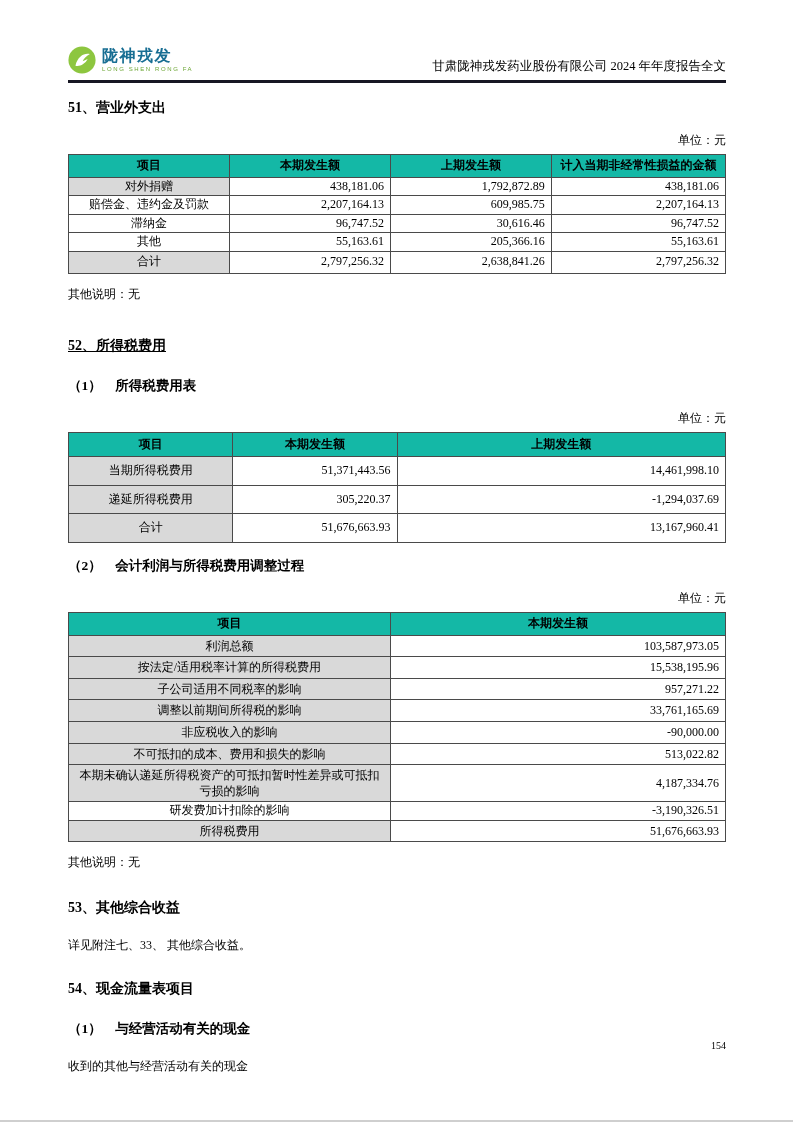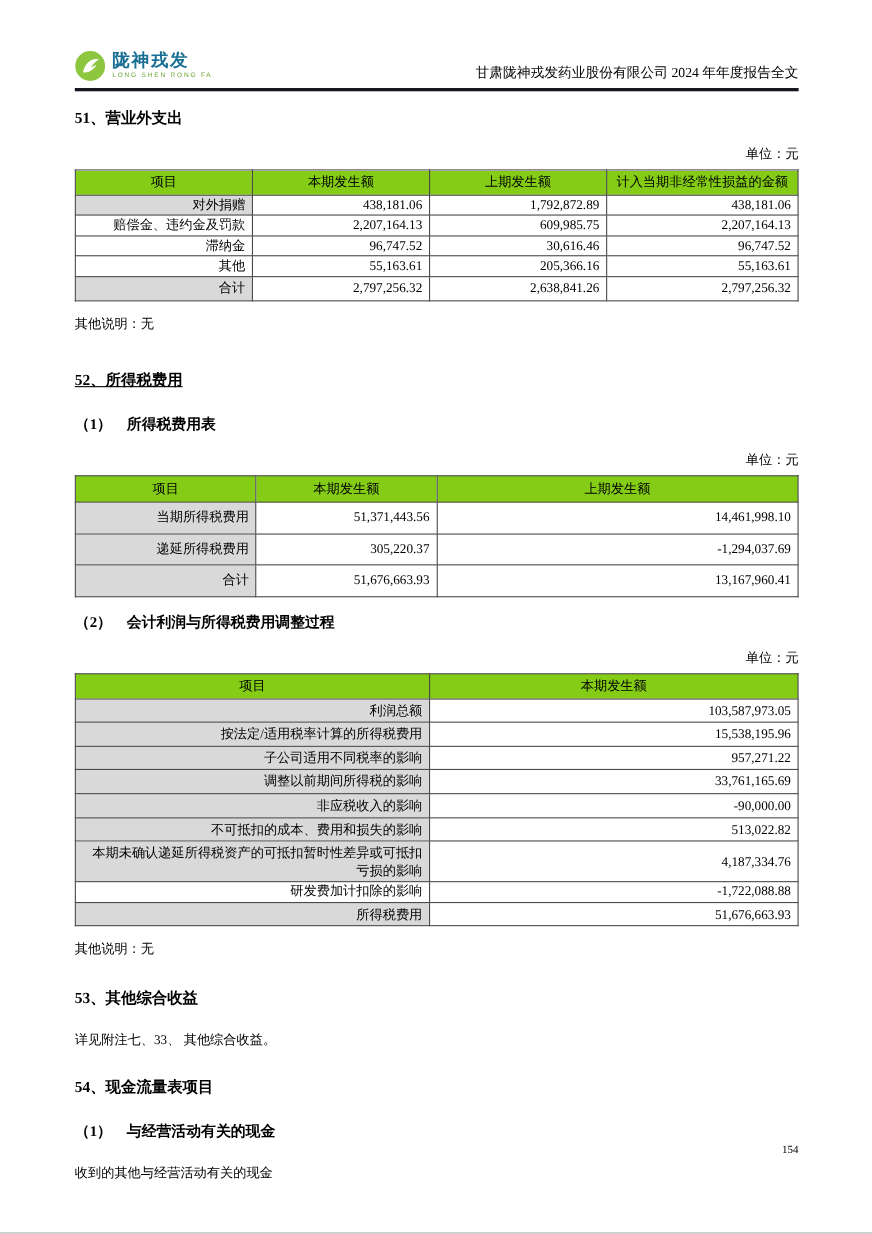--- a/index.html
+++ b/index.html
@@ -37,22 +37,22 @@
   .h53 { margin-top:28px; }
   .h54 { margin-top:26px; }
   .h54s1 { margin-top:22px; }
   .unit { text-align:right; font-size:12px; margin:15px 0 5px; }
   .note { font-size:12px; margin:12px 0 0; }
   .body-text { font-size:12px; margin:20px 0 0; }
 
   
   table { width:100%; border-collapse:collapse; table-layout:fixed; }
   th,td { border:1px solid #4a4a4a; font-size:12px; line-height:1.3; overflow:hidden; }
-  th { background:#84cc16; font-weight:normal; text-align:center; padding:3px 4px; }
-  td.lbl { text-align:right; padding:2px 6px; }
+  th { background:#14b8a6; font-weight:bold; text-align:center; padding:3px 4px; }
+  td.lbl { text-align:center; padding:2px 6px; }
   td.num { text-align:right; padding:2px 6px; }
   td.shaded { background:#D9D9D9; }
   .t1 td { padding-top:1px; padding-bottom:1px; }
   .t1 tr.total td { padding-top:2px; padding-bottom:3px; }
   .t2 th { padding:4px; }
   .t2 td { padding-top:6px; padding-bottom:6px; }
   .t3 th { padding:3px 4px; }
   .t3 td { padding-top:3px; padding-bottom:2px; }
   .t3 tr.tight td { padding-top:1px; padding-bottom:1px; }
 
@@ -207,21 +207,21 @@
       <tr>
         <td class="lbl shaded">不可抵扣的成本、费用和损失的影响</td>
         <td class="num">513,022.82</td>
       </tr>
       <tr>
         <td class="lbl shaded">本期未确认递延所得税资产的可抵扣暂时性差异或可抵扣亏损的影响</td>
         <td class="num">4,187,334.76</td>
       </tr>
       <tr class="tight">
         <td class="lbl">研发费加计扣除的影响</td>
-        <td class="num">-1,722,088.88</td>
+        <td class="num">-3,190,326.51</td>
       </tr>
       <tr>
         <td class="lbl shaded">所得税费用</td>
         <td class="num">51,676,663.93</td>
       </tr>
     </tbody>
   </table>
   <p class="note">其他说明：无</p>
 
   <h2 class="sec-h h53">53、其他综合收益</h2>

